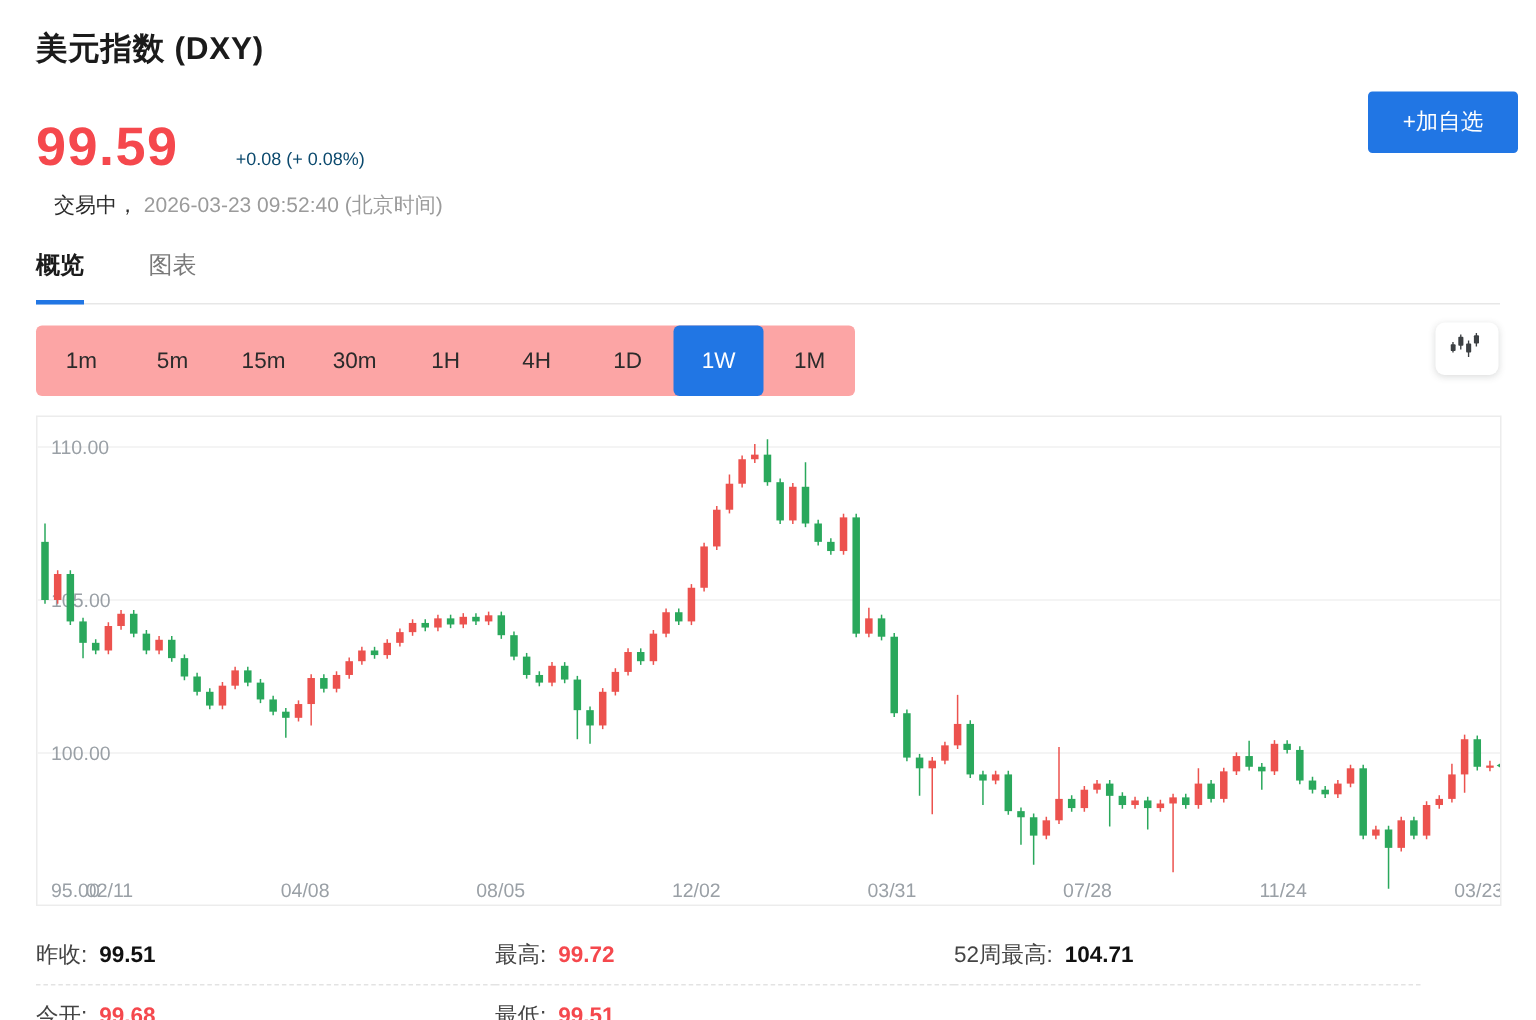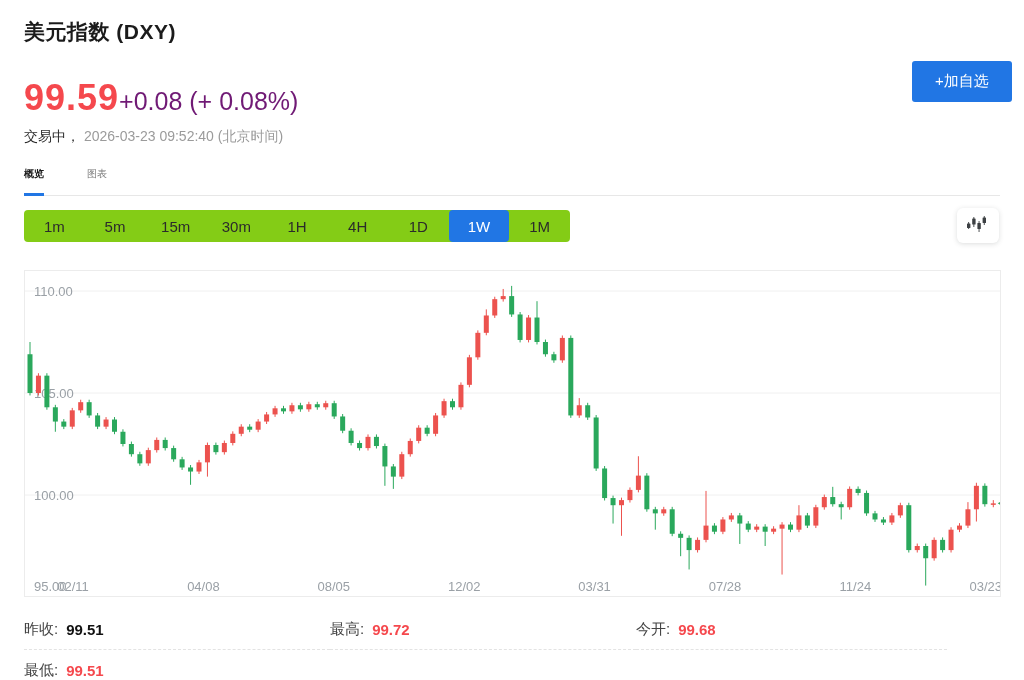--- a/index.html
+++ b/index.html
@@ -1,30 +1,30 @@
 <!DOCTYPE html>
 <html><head>
 <meta charset="utf-8">
 <style>
   html,body{margin:0;padding:0;background:#fff;}
   body{width:1024px;height:680px;font-family:"Liberation Sans","DejaVu Sans",sans-serif;position:relative;overflow:hidden;}
   .page{padding:18px 24px 0 24px;position:relative;}
   .title{font-size:21px;font-weight:600;color:#1b1b1b;letter-spacing:.5px;}
   .price-row{display:flex;align-items:baseline;margin-top:13px;}
   .price{font-size:36px;font-weight:700;color:#f5484d;letter-spacing:1px;margin-top:18px;}
-  .change{font-size:25px;color:#701a75;}
+  .change{font-size:12px;color:#0c4a6e;margin-left:38px;}
   .status-row{margin-top:9px;font-size:14px;color:#9b9b9b;}
-  .status-row .trading{color:#2b2b2b;}
+  .status-row .trading{color:#2b2b2b;margin-left:12px;}
   .add-btn{position:absolute;top:61px;right:12px;width:100px;height:41px;background:#2176e4;color:#fff;
     font-size:15px;border:none;border-radius:3px;display:flex;align-items:center;justify-content:center;cursor:pointer;}
   .tabs{margin-top:21px;border-bottom:1px solid #e7e7e7;display:flex;}
-  .tab{font-size:10px;color:#7a7a7a;padding-bottom:12px;margin-right:43px;cursor:pointer;}
+  .tab{font-size:16px;color:#7a7a7a;padding-bottom:12px;margin-right:43px;cursor:pointer;}
   .tab.active{color:#1b1b1b;font-weight:700;border-bottom:3px solid #2176e4;margin-bottom:-1px;}
   .toolbar{margin-top:14px;position:relative;height:35px;}
-  .intervals{width:546px;height:32px;background:#84cc16;border-radius:4px;display:flex;}
+  .intervals{width:546px;height:47px;background:#fca5a5;border-radius:4px;display:flex;}
   .interval-btn{flex:1;display:flex;align-items:center;justify-content:center;font-size:15px;color:#2b2b2b;cursor:pointer;border-radius:4px;}
   .interval-btn.active{background:#2176e4;color:#fff;font-weight:500;}
   .chart-type-btn{position:absolute;top:-2px;right:1px;width:42px;height:35px;background:#fff;border-radius:6px;
     box-shadow:0 1px 5px rgba(60,64,67,.18);display:flex;align-items:center;justify-content:center;cursor:pointer;}
   .chart-box{margin-top:25px;width:975px;height:325px;border:1px solid #ececec;position:relative;}
   .stats{margin-top:12px;display:grid;grid-template-columns:306px 306px 311px;}
   .stat-cell{height:40px;display:flex;align-items:center;border-bottom:1px dashed #e3e3e3;font-size:15px;color:#444;}
   .stat-cell .val{font-weight:700;margin-left:8px;}
   .val.dark{color:#111;}
   .val.red{color:#f5484d;}
@@ -339,20 +339,24 @@
   <div class="stats">
     <div class="stat-cell">
       <span>昨收:</span>
       <span class="val dark">99.51</span>
     </div>
     <div class="stat-cell">
       <span>最高:</span>
       <span class="val red">99.72</span>
     </div>
     <div class="stat-cell">
+      <span>52周最高:</span>
+      <span class="val dark">104.71</span>
+    </div>
+    <div class="stat-cell">
       <span>今开:</span>
       <span class="val red">99.68</span>
     </div>
     <div class="stat-cell">
       <span>最低:</span>
       <span class="val red">99.51</span>
     </div>
   </div>
 
 </div>

